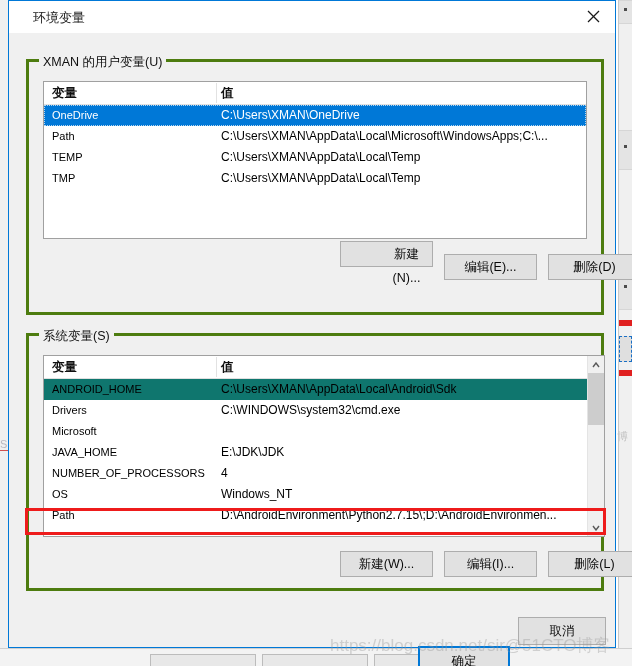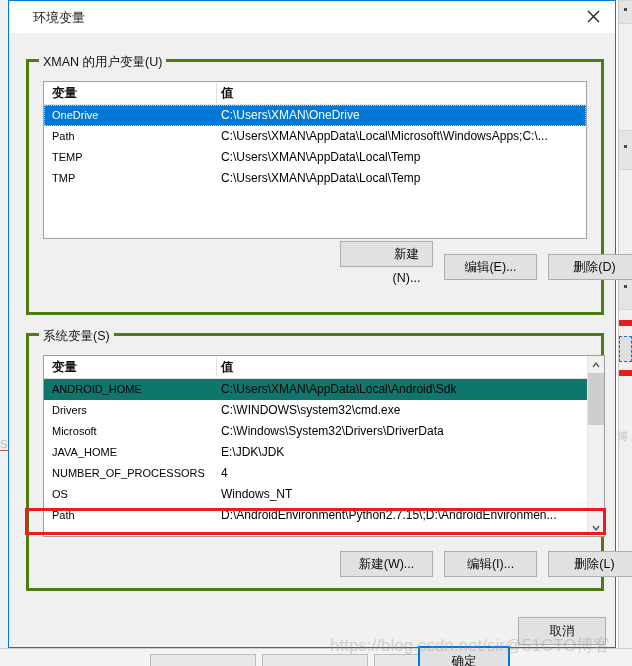--- a/index.html
+++ b/index.html
@@ -380,21 +380,20 @@
           <div class="lv-row hover">
             <span class="lv-cell-name">ANDROID_HOME</span>
             <span class="lv-cell-value">C:\Users\XMAN\AppData\Local\Android\Sdk</span>
           </div>
           <div class="lv-row">
             <span class="lv-cell-name">Drivers</span>
             <span class="lv-cell-value">C:\WINDOWS\system32\cmd.exe</span>
           </div>
           <div class="lv-row">
             <span class="lv-cell-name">Microsoft</span>
-            <span class="lv-cell-value">C:\Windows\System32\Drivers\DriverData</span>
           </div>
           <div class="lv-row">
             <span class="lv-cell-name">JAVA_HOME</span>
             <span class="lv-cell-value">E:\JDK\JDK</span>
           </div>
           <div class="lv-row">
             <span class="lv-cell-name">NUMBER_OF_PROCESSORS</span>
             <span class="lv-cell-value">4</span>
           </div>
           <div class="lv-row">

